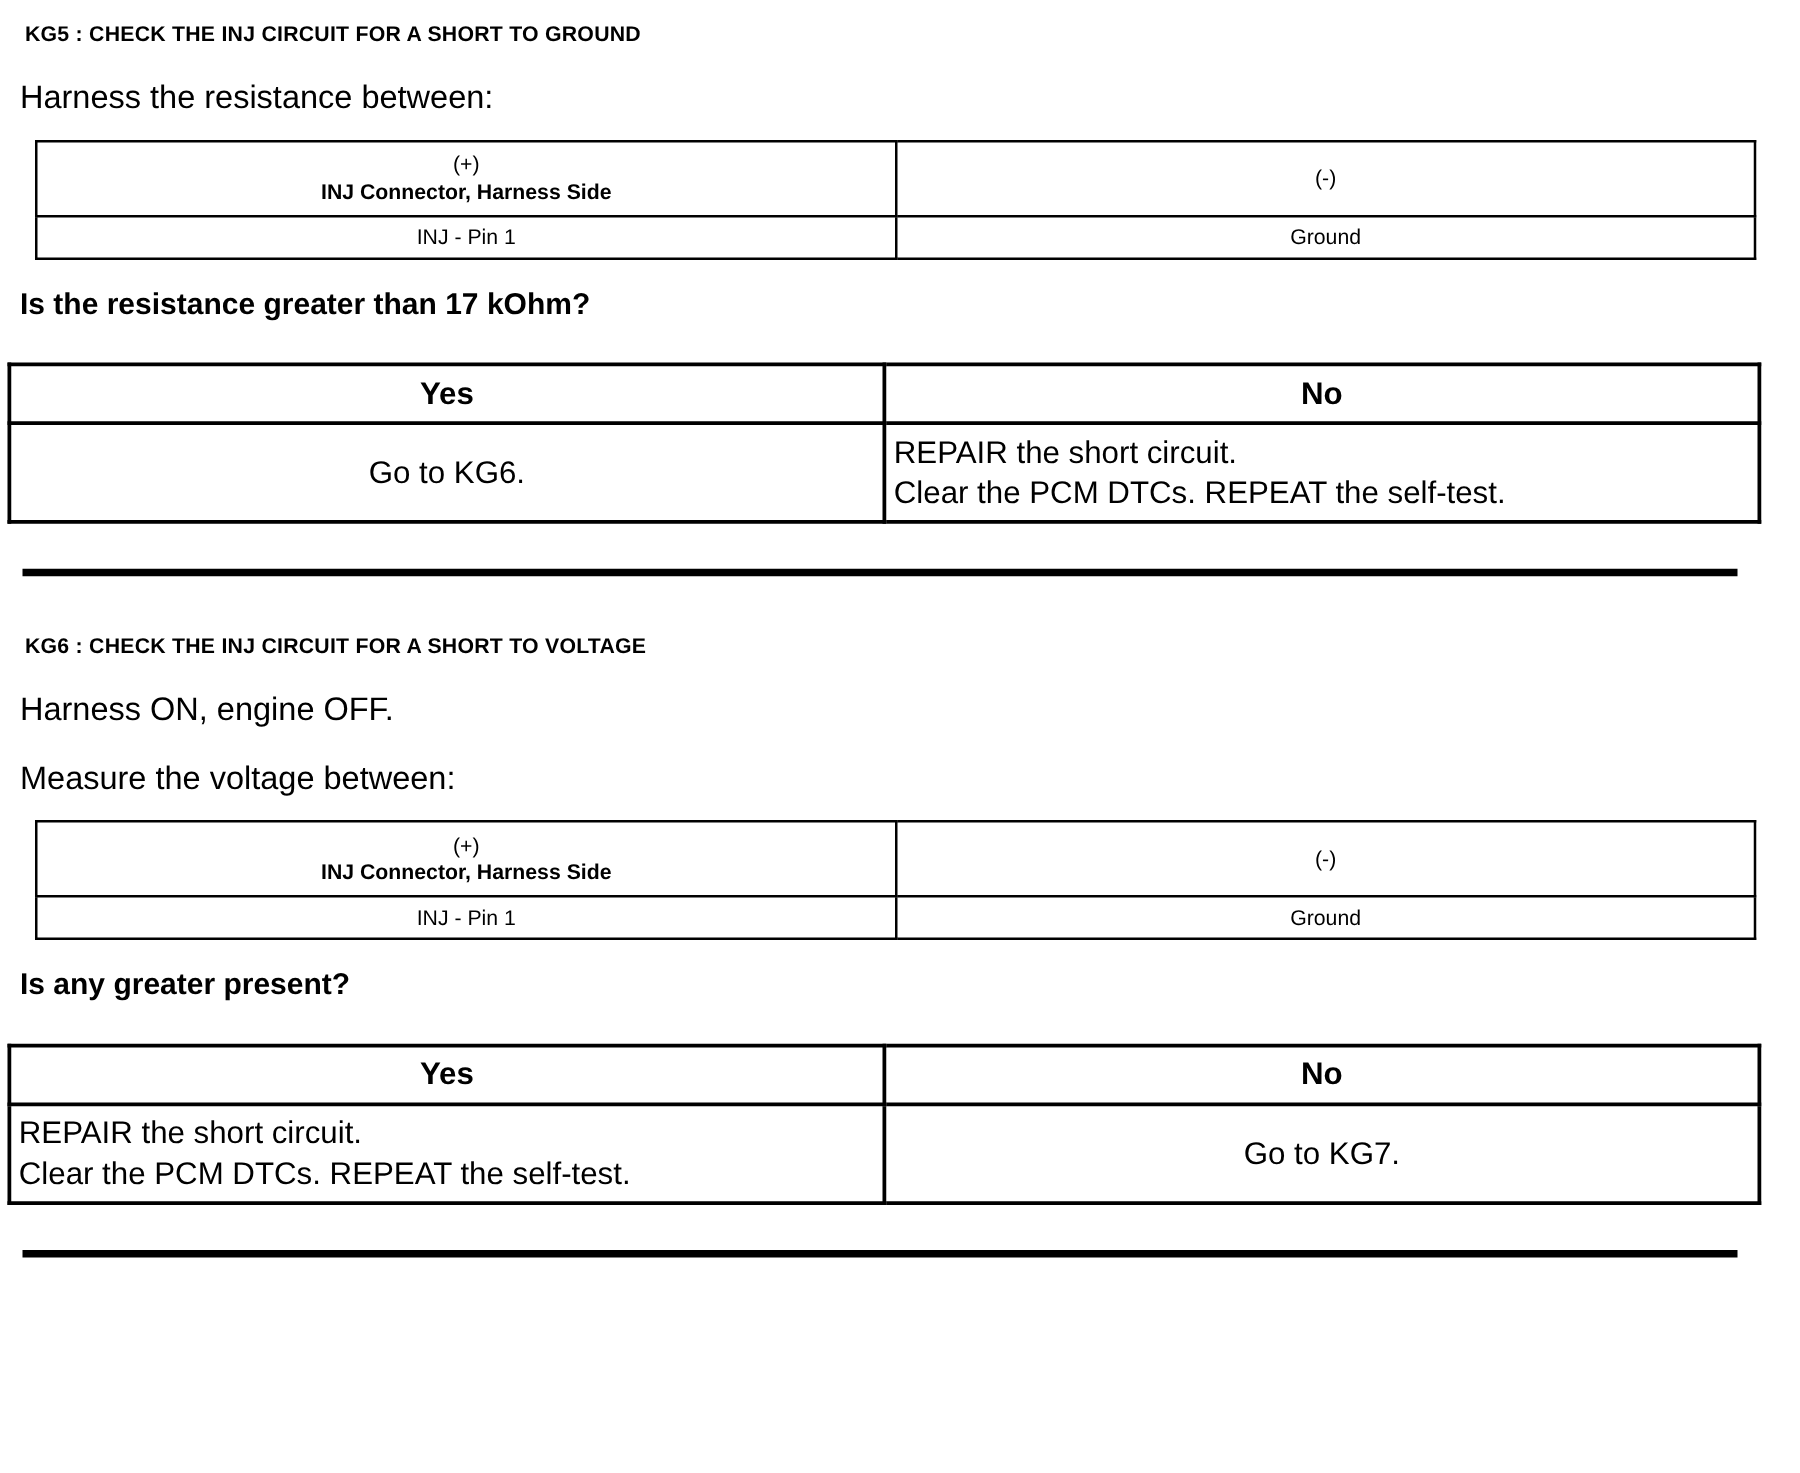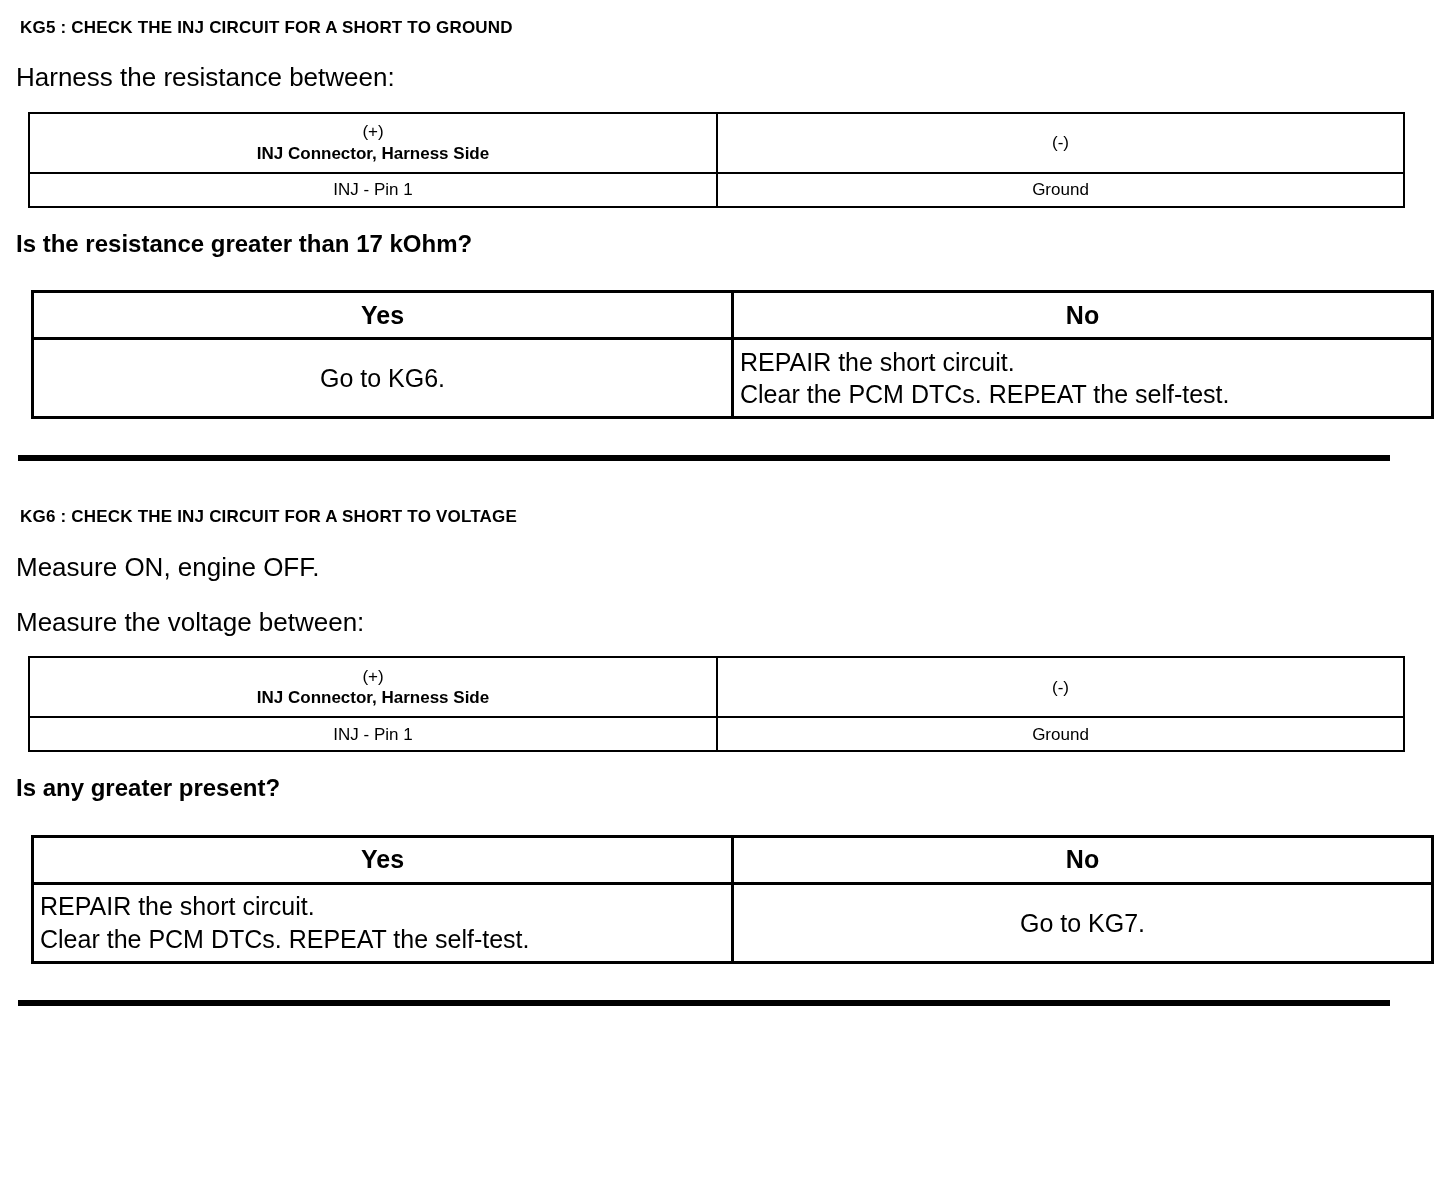--- a/index.html
+++ b/index.html
@@ -70,21 +70,21 @@
   }
   .subtitle {
     display: block;
     font-size: 17px;
     font-weight: bold;
   }
 
   
   .yn-table {
     border-collapse: collapse;
-    margin: 32px 0 0 31px;
+    margin: 32px 0 0 6px;
     width: 1370px;
     table-layout: fixed;
   }
   .yn-table td {
     border: 3px solid #000;
     vertical-align: middle;
     font-size: 25px;
     padding: 2px 6px;
   }
   .yn-table .yn-head {
@@ -170,21 +170,21 @@
 
     <div class="rule"></div>
   </div>
 
   <div class="spacer-lg"></div>
 
   <div>
 
     <div class="step-heading">KG6 : CHECK THE INJ CIRCUIT FOR A SHORT TO VOLTAGE</div>
 
-    <div class="instruction">Measure ON, engine OFF.</div>
+    <div class="instruction">Harness ON, engine OFF.</div>
 
     <div class="instruction">Measure the voltage between:</div>
 
     <table class="meas-table">
       <tbody>
         <tr>
           <td class="head-cell col-left">
             <span class="plusminus">(+)</span>
             <span class="subtitle">INJ Connector, Harness Side</span>
           </td>

